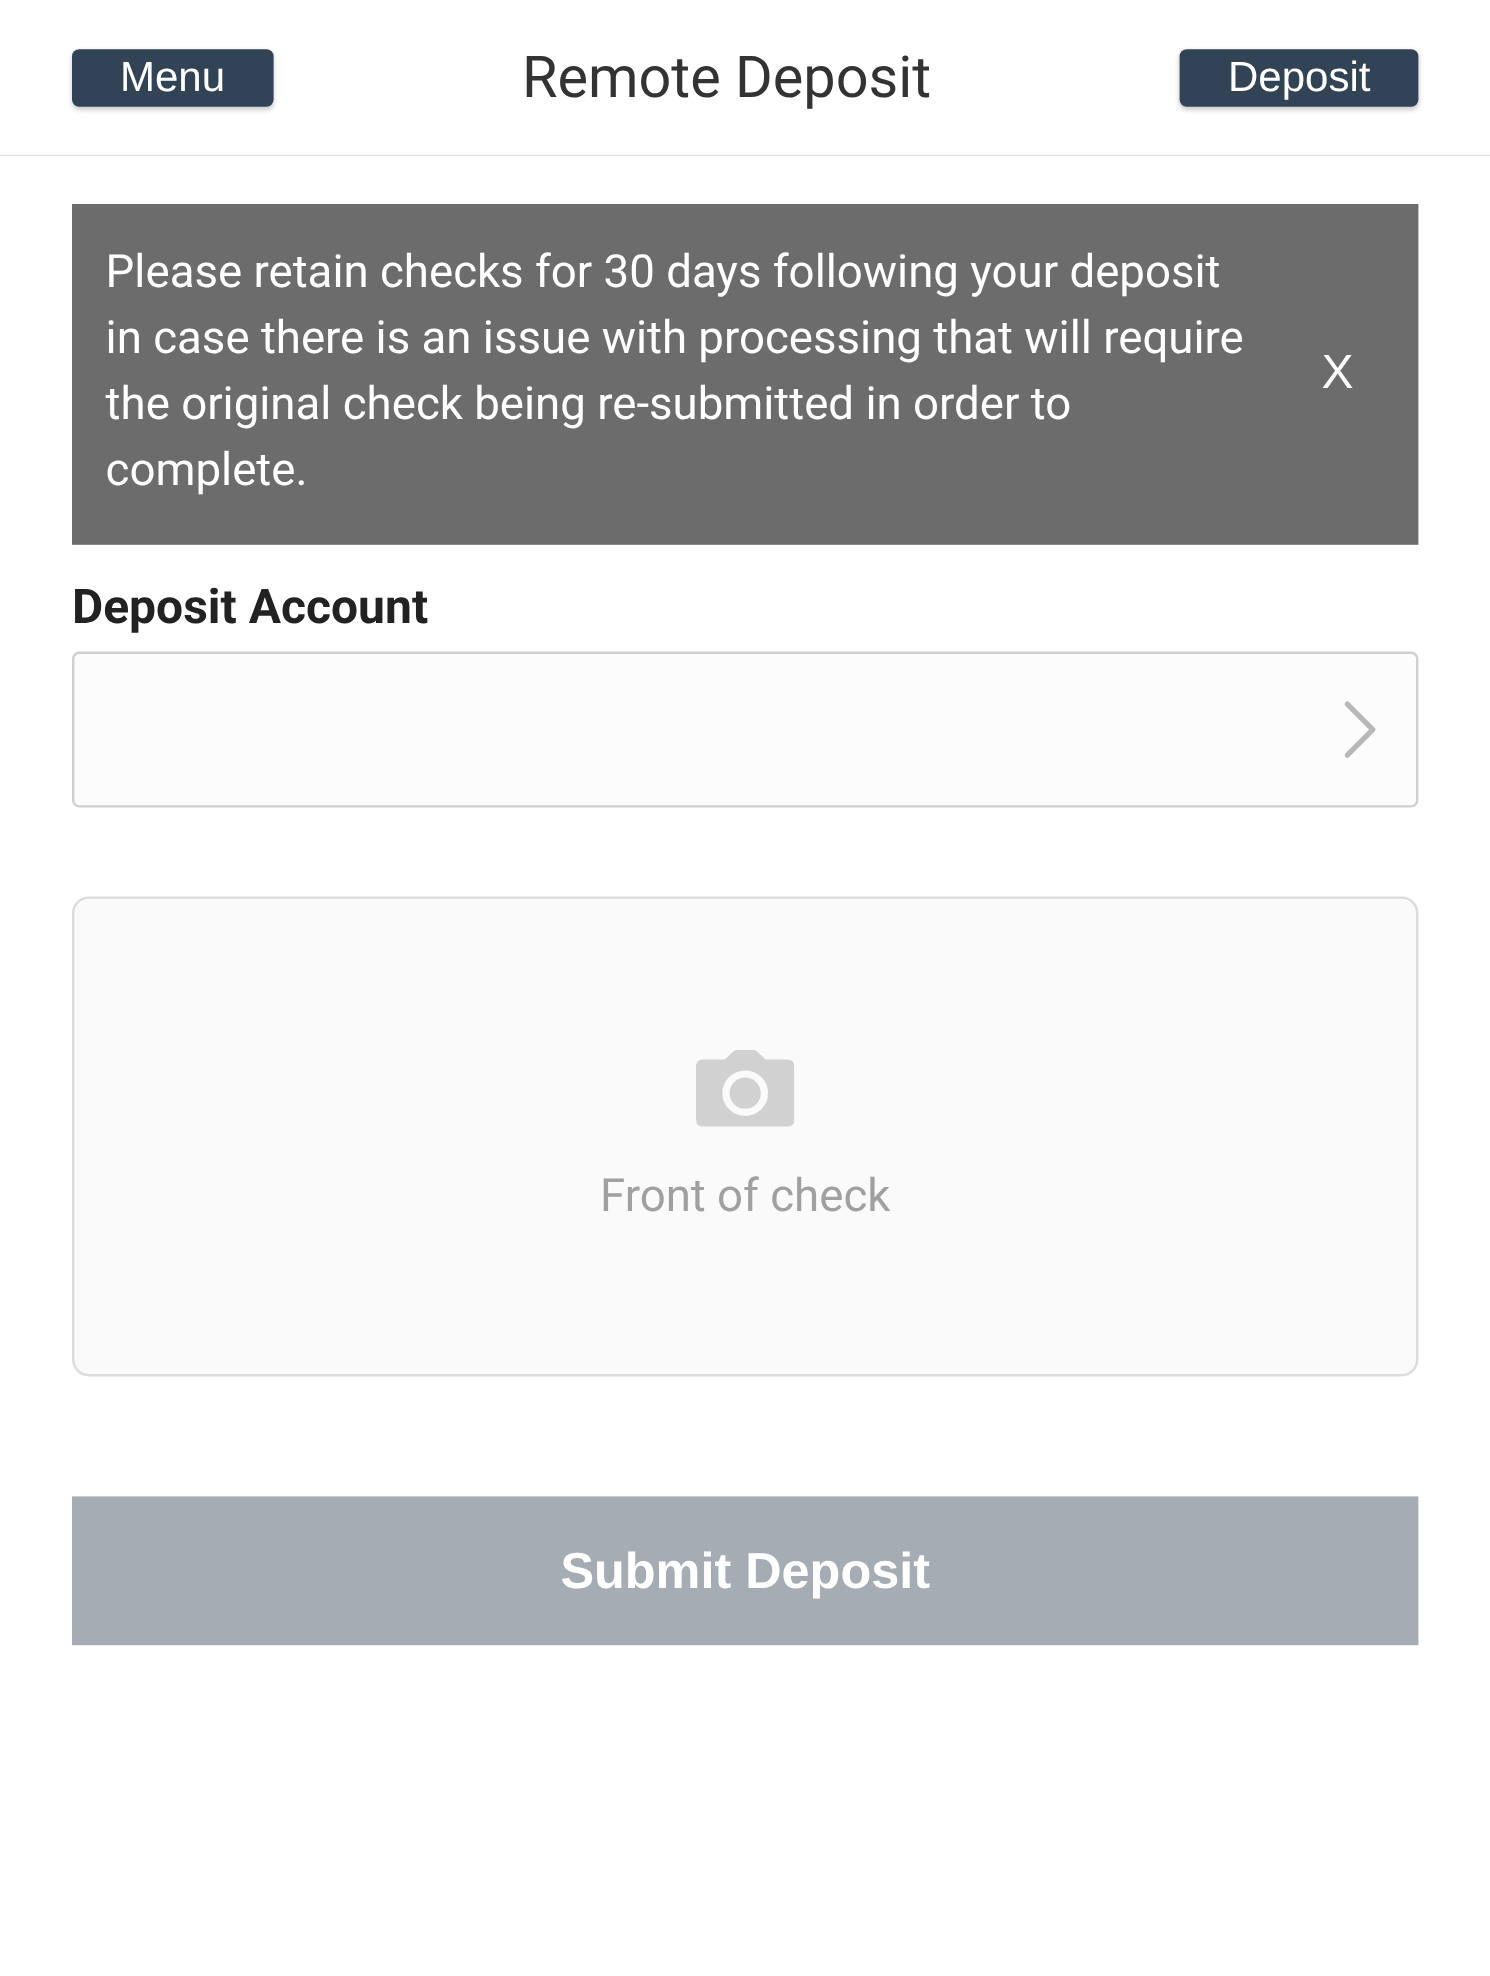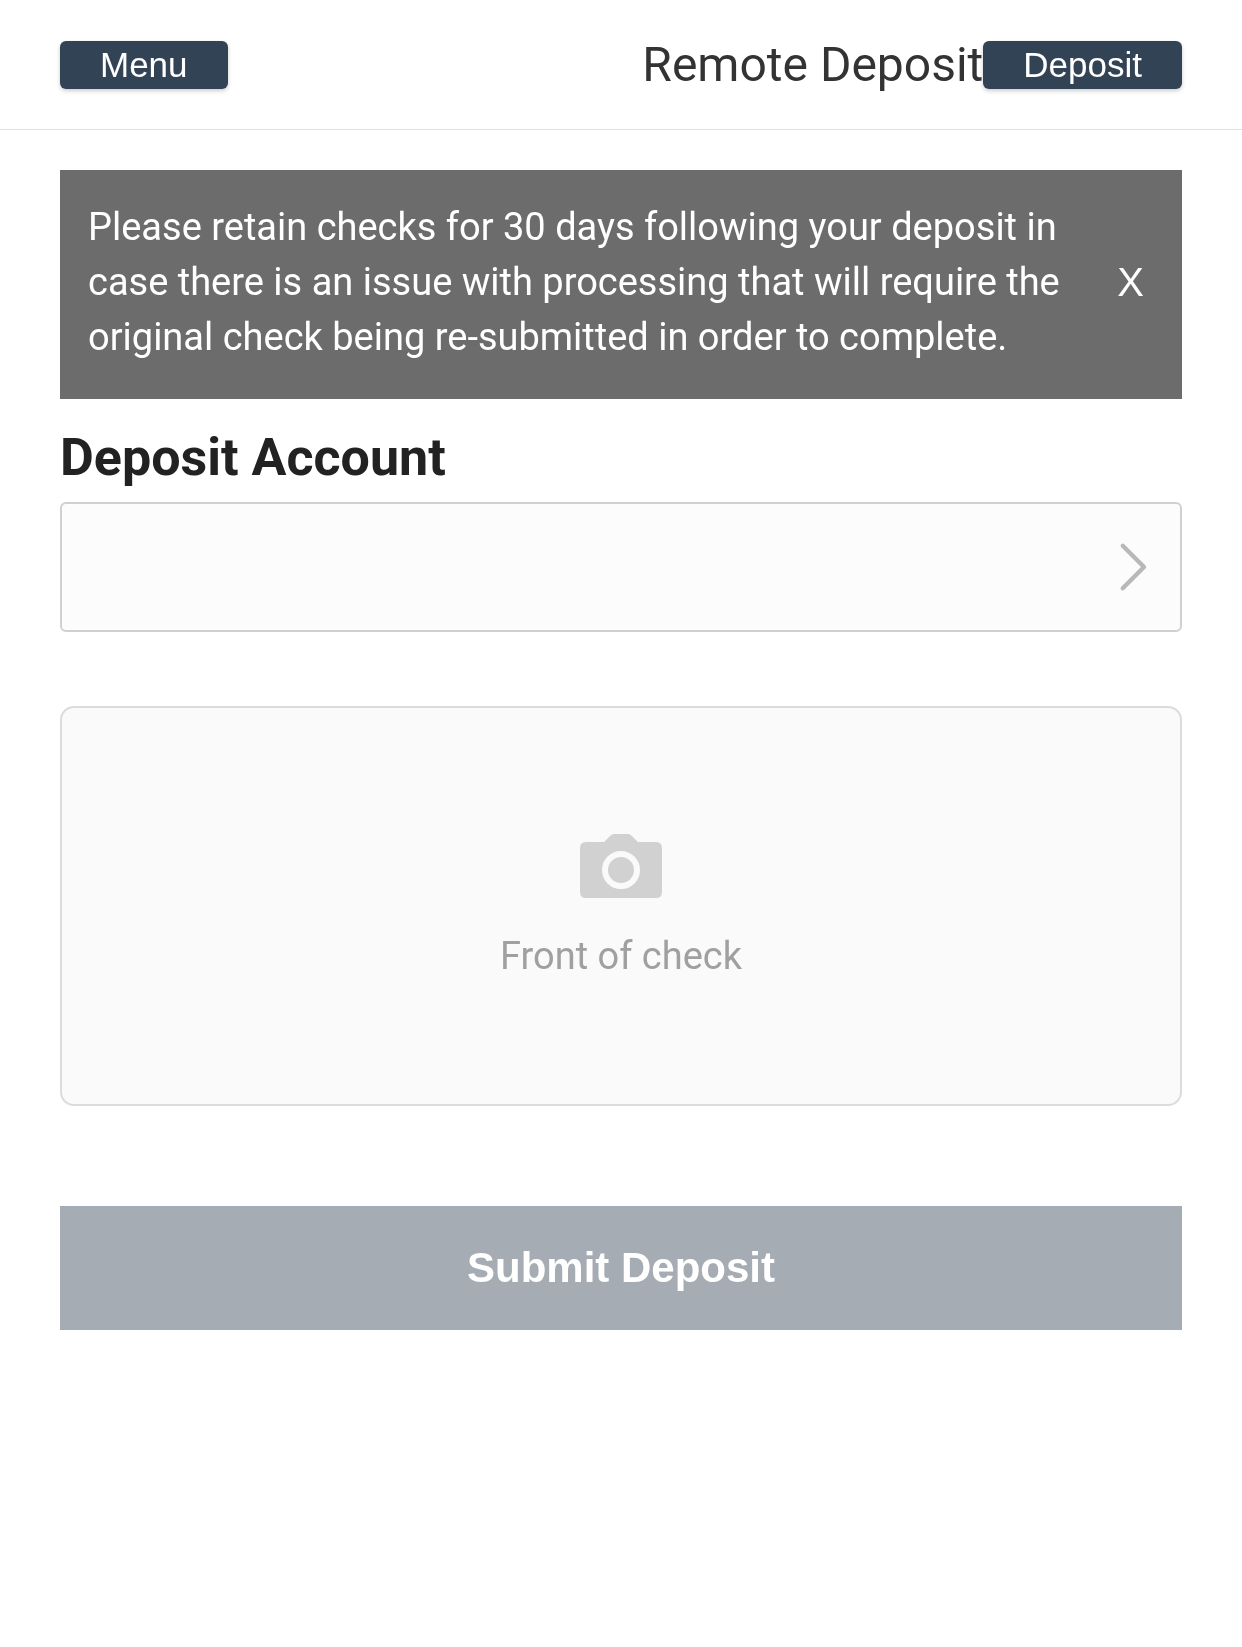--- a/index.html
+++ b/index.html
@@ -30,50 +30,50 @@
       font-size: 35px;
       font-weight: 500;
       cursor: pointer;
       box-shadow: 0 2px 4px rgba(0,0,0,0.2);
     }
     .page-title {
       font-size: 48px;
       color: #333333;
       font-weight: 400;
       flex: 1;
-      text-align: right;
+      text-align: center;
     }
     .content {
       padding: 40px 60px 0 60px;
     }
     .notice {
       background: #6c6c6c;
       color: #ffffff;
-      padding: 30px 28px 34px 28px;
+      padding: 30px 44px 34px 28px;
       display: flex;
       align-items: center;
       gap: 39px;
       margin-bottom: 28px;
     }
     .notice-text {
       font-size: 38px;
       line-height: 1.45;
       flex: 1;
     }
     .notice-close {
       color: #ffffff;
       font-size: 40px;
       cursor: pointer;
       background: none;
       border: none;
       padding: 0 10px;
       font-weight: 400;
     }
     .field-label {
-      font-size: 52px;
+      font-size: 40px;
       font-weight: 700;
       color: #222222;
       margin-bottom: 14px;
     }
     .select-field {
       width: 100%;
       height: 130px;
       border: 2px solid #d0d0d0;
       border-radius: 6px;
       background: #fcfcfc;

